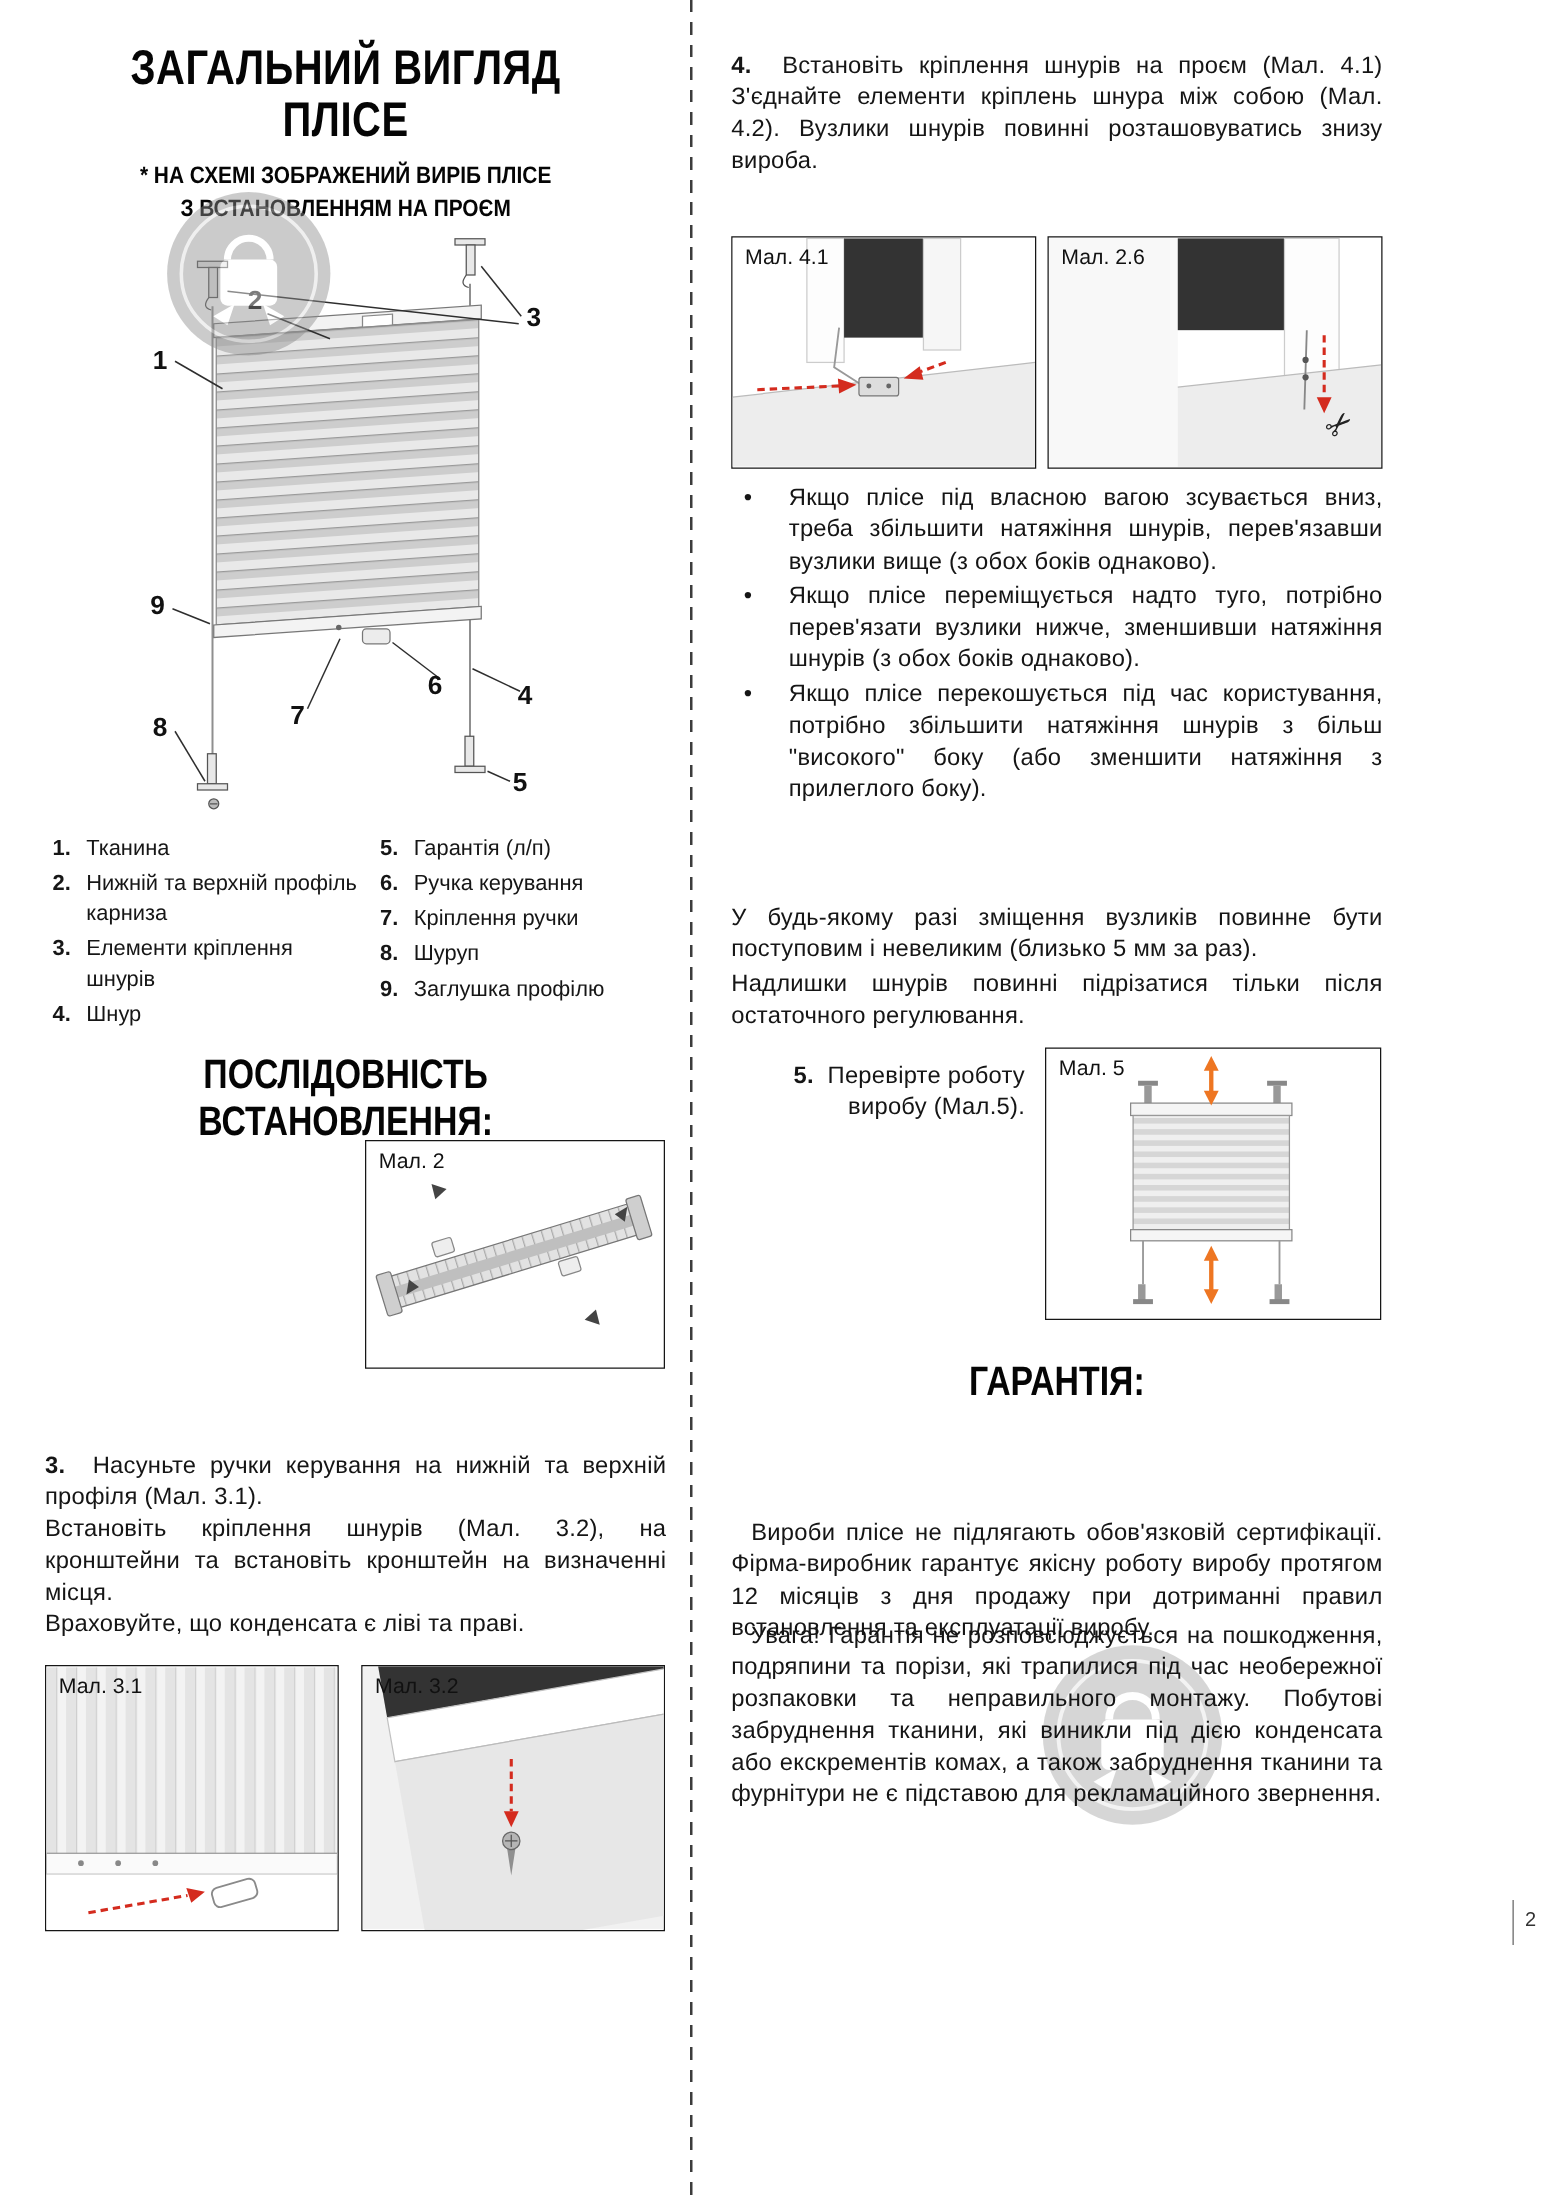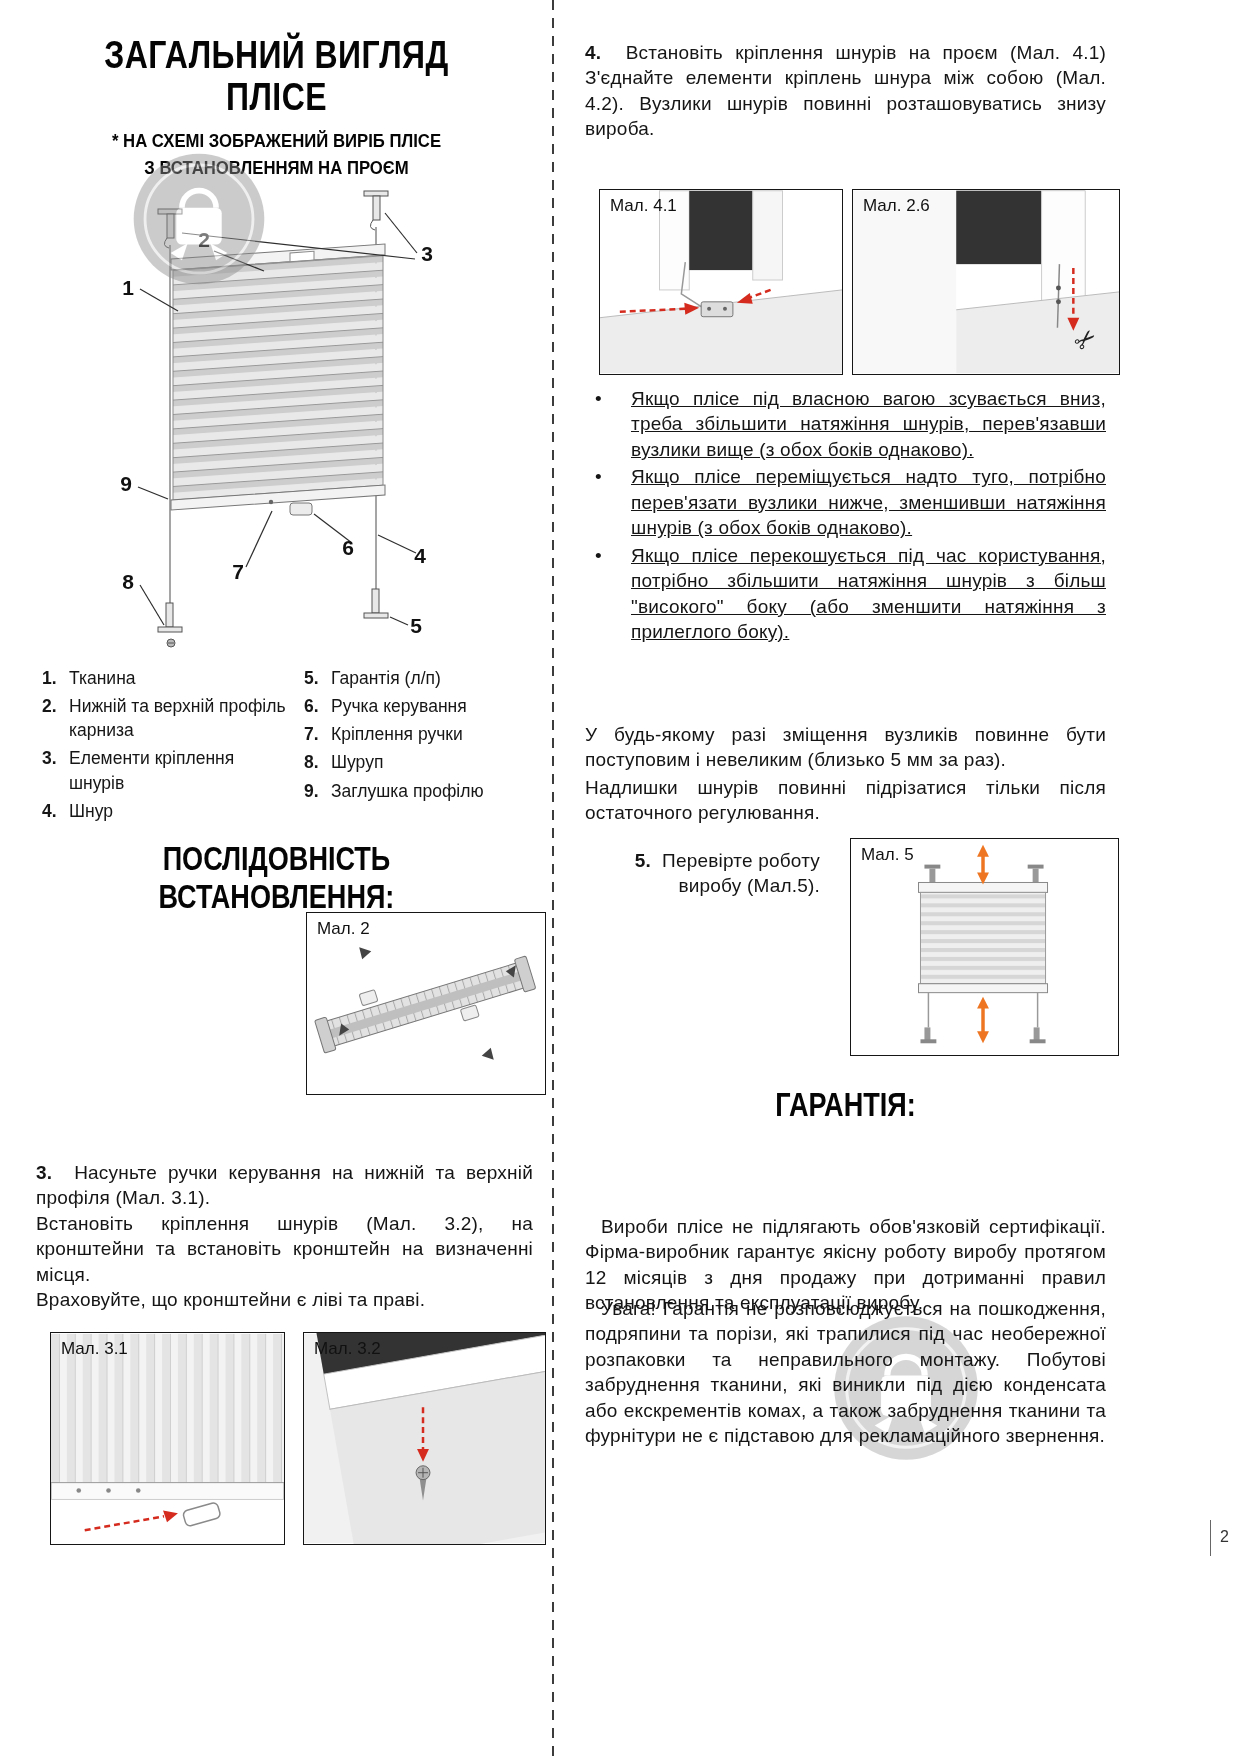--- a/index.html
+++ b/index.html
@@ -19,27 +19,27 @@
 
   .jtext { text-align:justify; font-size:19px; line-height:1.34; letter-spacing:.2px; color:#151515; }
   .stepnum { font-weight:bold; }
 
   .legend { left:42px; top:666px; width:498px; display:flex; font-size:17.5px; }
   .leg-col1 { width:262px; flex:none; padding-right:14px; }
   .leg-col2 { flex:1; }
   .leg-item { display:flex; margin-bottom:4px; line-height:1.38; }
   .leg-num { font-weight:bold; width:27px; flex:none; }
 
-  .fig { position:absolute; border:1.6px solid #161616; background:#fff; overflow:hidden;margin-left:14px; }
+  .fig { position:absolute; border:1.6px solid #161616; background:#fff; overflow:hidden; }
   .fig svg { display:block; width:100%; height:100%; }
   .fig-caption { position:absolute; top:6px; left:10px; font-size:17px; color:#111; z-index:5; }
 
   .bullet-item { display:flex; margin-bottom:2px; }
   .bullet-dot { width:46px; flex:none; padding-left:10px; font-size:19px; line-height:1.34; }
-  .bullet-text { flex:1;text-decoration:underline; }
+  .bullet-text { flex:1; }
 
   .watermark { position:absolute; pointer-events:none; }
 
   .page-num { left:1210px; top:1520px; display:flex; align-items:flex-start; }
   .pn-rule { display:inline-block; width:0; height:36px; border-left:1.5px solid #666; margin-right:9px; }
   .pn-val { font-size:16px; color:#333; padding-top:8px; }
 
   .dlabel { font-weight:bold; font-size:21px; fill:#111; }
   .leader { stroke:#2e2e2e; stroke-width:1.2; }
 </style>
@@ -219,21 +219,21 @@
       </g>
     </svg>
   </div>
 
   <div class="abs jtext" style="left:36px;top:1160px;width:497px">
     <p>
       <span class="stepnum">3.</span>&nbsp;
       <span>Насуньте ручки керування на нижній та верхній профіля (Мал. 3.1).</span>
     </p>
     <p>Встановіть кріплення шнурів (Мал. 3.2), на кронштейни та встановіть кронштейн на визначенні місця.</p>
-    <p>Враховуйте, що кронштейни є ліві та праві.</p>
+    <p>Враховуйте, що конденсата є ліві та праві.</p>
   </div>
 
   <div class="fig" style="left:36px;top:1332px;width:235px;height:213px">
     <div class="fig-caption">Мал. 3.1</div>
     <svg viewBox="0 0 235 211">
       <defs>
         <pattern id="vstP" width="16" height="24" patternUnits="userSpaceOnUse">
           <rect width="8" height="24" fill="#e4e4e4"></rect>
           <rect x="8" width="8" height="24" fill="#f3f3f3"></rect>
           <line x1="8.5" y1="0" x2="8.5" y2="24" stroke="#cfcfcf"></line>

